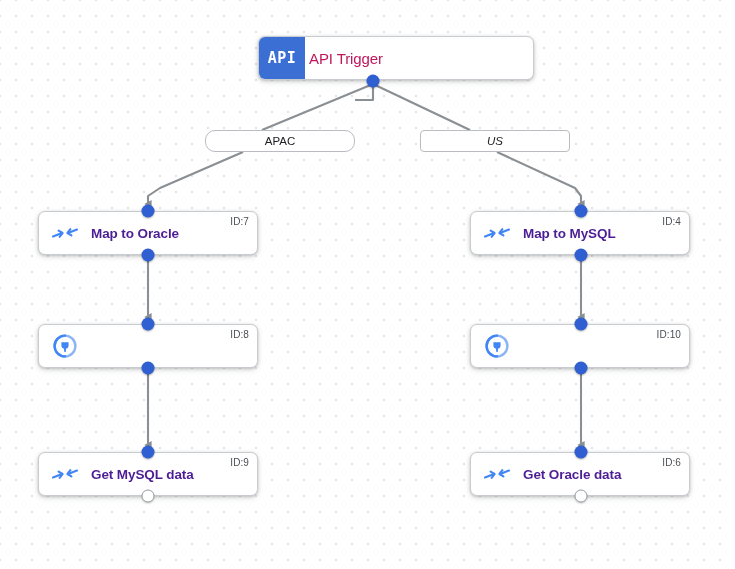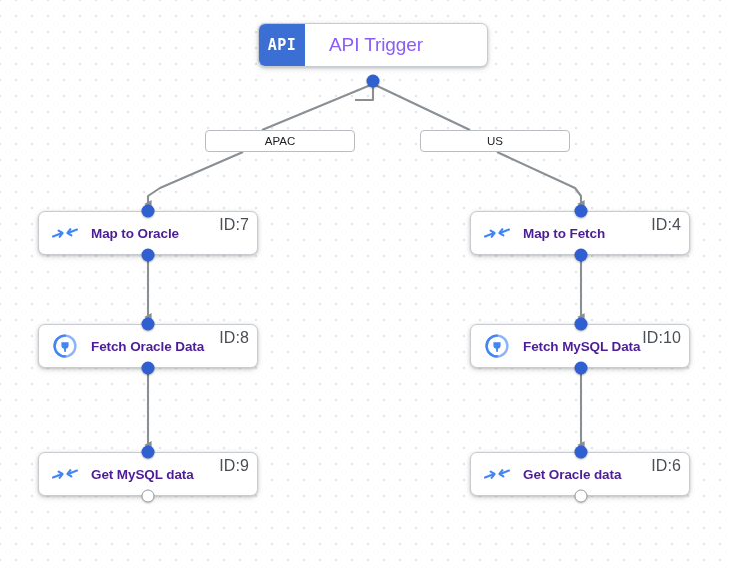--- a/index.html
+++ b/index.html
@@ -54,54 +54,54 @@
     font-size: 13.5px;
     font-weight: bold;
     color: #4c1d95;
     letter-spacing: -0.1px;
     white-space: nowrap;
   }
   .node-id {
     position: absolute;
     top: 4px;
     right: 8px;
-    font-size: 16px;
+    font-size: 10px;
     color: #4a4f55;
     letter-spacing: 0.1px;
   }
 
   
   #node-trigger {
     left: 258px;
-    top: 23px;
-    width: 230px;
+    top: 36px;
+    width: 276px;
     height: 44px;
     border-radius: 7px;
   }
   .api-badge {
     width: 46px;
     min-width: 46px;
     height: 100%;
     background: #3b6fd4;
     display: flex;
     align-items: center;
     justify-content: center;
   }
   .api-badge span {
     color: #ffffff;
     font-family: "DejaVu Sans Mono", monospace;
     font-size: 15px;
     font-weight: bold;
     letter-spacing: 0.5px;
   }
   #node-trigger .node-label {
-    padding-left: 24px;
+    padding-left: 4px;
     font-weight: normal;
-    font-size: 19px;
-    color: #8b5cf6;
+    font-size: 15px;
+    color: #be185d;
   }
 
   
   .proc {
     width: 220px;
     height: 44px;
   }
   .col-left  { left: 38px; }
   .col-right { left: 470px; }
   .row-1 { top: 211px; }
@@ -115,22 +115,22 @@
     height: 22px;
     background: #ffffff;
     border: 1px solid #b9bdc2;
     border-radius: 4px;
     display: flex;
     align-items: center;
     justify-content: center;
     font-size: 11.5px;
     color: #202124;
   }
-  #chip-apac { left: 205px; top: 130px; width: 150px; }
-  #chip-us   { left: 420px; top: 130px; width: 150px; }
+  #chip-apac { left: 205px; top: 130px; width: 150px; border-radius: 10px; }
+  #chip-us   { left: 420px; top: 130px; width: 150px; font-style: italic; }
 
   
   .port {
     position: absolute;
     width: 13px;
     height: 13px;
     border-radius: 50%;
     box-sizing: border-box;
     transform: translate(-50%, -50%);
   }
@@ -208,21 +208,20 @@
 
   <div class="node proc col-left row-2">
     <div class="node-icon">
       <svg width="26" height="26" viewBox="0 0 26 26" aria-hidden="true">
         <circle cx="13" cy="13" r="10.4" fill="none" stroke="#8ab4f8" stroke-width="2.4"></circle>
         <path d="M13,23.4 A10.4,10.4 0 0 1 13,2.6" fill="none" stroke="#4285f4" stroke-width="2.4" stroke-linecap="round"></path>
         <path d="M9.4,9.2 L9.4,12.2 A3.6,3.6 0 0 0 16.6,12.2 L16.6,9.2" fill="#4285f4"></path>
         <rect x="12.1" y="14.6" width="1.9" height="4.4" rx="0.9" fill="#4285f4"></rect>
       </svg>
     </div>
-    <div class="node-label">Fetch Oracle Data</div>
     <div class="node-id">ID:8</div>
   </div>
   <div class="port filled" style="left:148px; top:324px;"></div>
   <div class="port filled" style="left:148px; top:368px;"></div>
 
   <div class="node proc col-left row-3">
     <div class="node-icon">
       <svg width="26" height="16" viewBox="0 0 26 16" aria-hidden="true">
         <g fill="none" stroke="#4285f4" stroke-width="2.1" stroke-linecap="round" stroke-linejoin="round">
           <path d="M1,11.5 L10,8"></path>
@@ -242,36 +241,35 @@
     <div class="node-icon">
       <svg width="26" height="16" viewBox="0 0 26 16" aria-hidden="true">
         <g fill="none" stroke="#4285f4" stroke-width="2.1" stroke-linecap="round" stroke-linejoin="round">
           <path d="M1,11.5 L10,8"></path>
           <path d="M7.6,11.8 L10.6,8 L6.6,5.6"></path>
           <path d="M25,4.5 L16,8"></path>
           <path d="M18.4,4.2 L15.4,8 L19.4,10.4"></path>
         </g>
       </svg>
     </div>
-    <div class="node-label">Map to Fetch</div>
+    <div class="node-label">Map to MySQL</div>
     <div class="node-id">ID:4</div>
   </div>
   <div class="port filled" style="left:581px; top:211px;"></div>
   <div class="port filled" style="left:581px; top:255px;"></div>
 
   <div class="node proc col-right row-2">
     <div class="node-icon">
       <svg width="26" height="26" viewBox="0 0 26 26" aria-hidden="true">
         <circle cx="13" cy="13" r="10.4" fill="none" stroke="#8ab4f8" stroke-width="2.4"></circle>
         <path d="M13,23.4 A10.4,10.4 0 0 1 13,2.6" fill="none" stroke="#4285f4" stroke-width="2.4" stroke-linecap="round"></path>
         <path d="M9.4,9.2 L9.4,12.2 A3.6,3.6 0 0 0 16.6,12.2 L16.6,9.2" fill="#4285f4"></path>
         <rect x="12.1" y="14.6" width="1.9" height="4.4" rx="0.9" fill="#4285f4"></rect>
       </svg>
     </div>
-    <div class="node-label">Fetch MySQL Data</div>
     <div class="node-id">ID:10</div>
   </div>
   <div class="port filled" style="left:581px; top:324px;"></div>
   <div class="port filled" style="left:581px; top:368px;"></div>
 
   <div class="node proc col-right row-3">
     <div class="node-icon">
       <svg width="26" height="16" viewBox="0 0 26 16" aria-hidden="true">
         <g fill="none" stroke="#4285f4" stroke-width="2.1" stroke-linecap="round" stroke-linejoin="round">
           <path d="M1,11.5 L10,8"></path>

